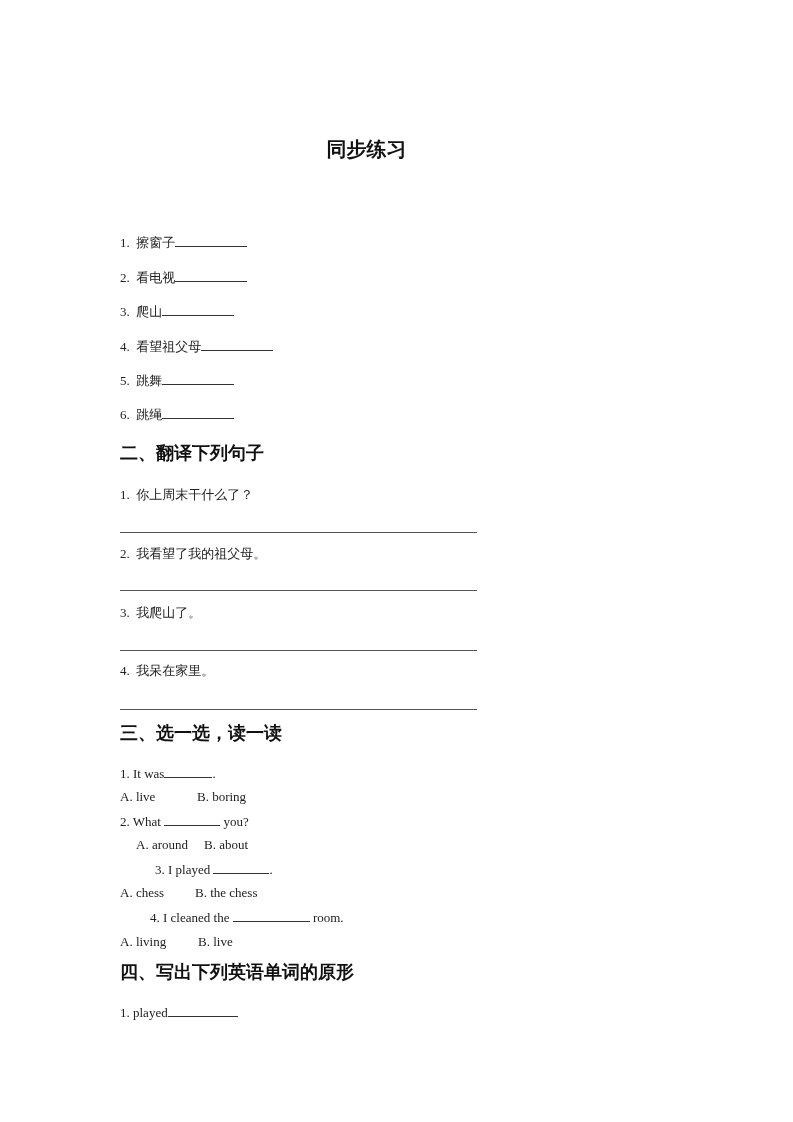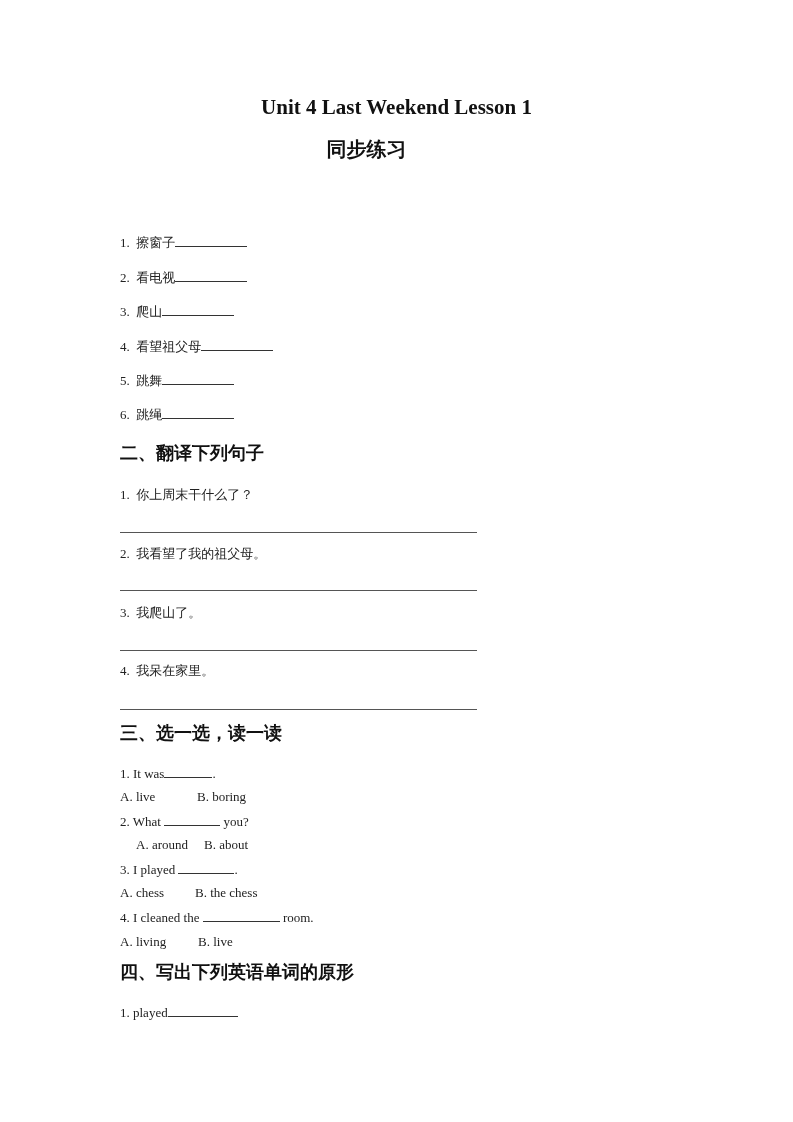--- a/index.html
+++ b/index.html
@@ -28,21 +28,20 @@
     .footer {
       position: absolute; left: 0; width: 793px; top: 1071px; text-align: center;
       font-family: "DejaVu Sans", sans-serif; font-size: 14px; color: #666;
     }
   </style>
 </head>
 <body>
 
 <div class="page">
 
-  <div class="title">Unit 4 Last Weekend Lesson 1</div>
   <div class="subtitle">同步练习</div>
 
 
   <div class="item" style="top:234px;"><span>1.</span>&nbsp;&nbsp;<span class="cn">擦窗子</span><span class="blank" style="width:72px;"></span></div>
   <div class="item" style="top:269px;"><span>2.</span>&nbsp;&nbsp;<span class="cn">看电视</span><span class="blank" style="width:72px;"></span></div>
   <div class="item" style="top:303px;"><span>3.</span>&nbsp;&nbsp;<span class="cn">爬山</span><span class="blank" style="width:72px;"></span></div>
   <div class="item" style="top:338px;"><span>4.</span>&nbsp;&nbsp;<span class="cn">看望祖父母</span><span class="blank" style="width:72px;"></span></div>
   <div class="item" style="top:372px;"><span>5.</span>&nbsp;&nbsp;<span class="cn">跳舞</span><span class="blank" style="width:72px;"></span></div>
   <div class="item" style="top:406px;"><span>6.</span>&nbsp;&nbsp;<span class="cn">跳绳</span><span class="blank" style="width:72px;"></span></div>
 
@@ -61,23 +60,23 @@
   <div class="answer-line" style="top:709px;"></div>
 
   <div class="heading" style="top:721px;">三、选一选，读一读</div>
 
   <div class="item" style="top:765px;"><span>1. It was</span><span class="blank" style="width:48px;"></span><span>.</span></div>
   <div class="item" style="top:789px;"><span class="opt" style="width:77px;">A. live</span><span class="opt">B. boring</span></div>
 
   <div class="item" style="top:813px;"><span>2. What </span><span class="blank" style="width:56px;"></span><span> you?</span></div>
   <div class="item" style="top:837px;"><span class="opt" style="width:84px;text-align:center;">A. around</span><span class="opt">B. about</span></div>
 
-  <div class="item" style="top:861px;"><span>3. I played </span><span class="blank" style="width:56px;"></span><span>.</span></div>
+  <div class="item" style="top:861px;margin-left:35px;"><span>3. I played </span><span class="blank" style="width:56px;"></span><span>.</span></div>
   <div class="item" style="top:885px;"><span class="opt" style="width:75px;">A. chess</span><span class="opt">B. the chess</span></div>
 
-  <div class="item" style="top:909px;"><span>4. I cleaned the </span><span class="blank" style="width:77px;"></span><span> room.</span></div>
+  <div class="item" style="top:909px;margin-left:30px;"><span>4. I cleaned the </span><span class="blank" style="width:77px;"></span><span> room.</span></div>
   <div class="item" style="top:934px;"><span class="opt" style="width:78px;">A. living</span><span class="opt">B. live</span></div>
 
   <div class="heading" style="top:960px;">四、写出下列英语单词的原形</div>
 
   <div class="item" style="top:1004px;"><span>1. </span><span>played</span><span class="blank" style="width:70px;"></span></div>
 
 </div>
 
 </body></html>

